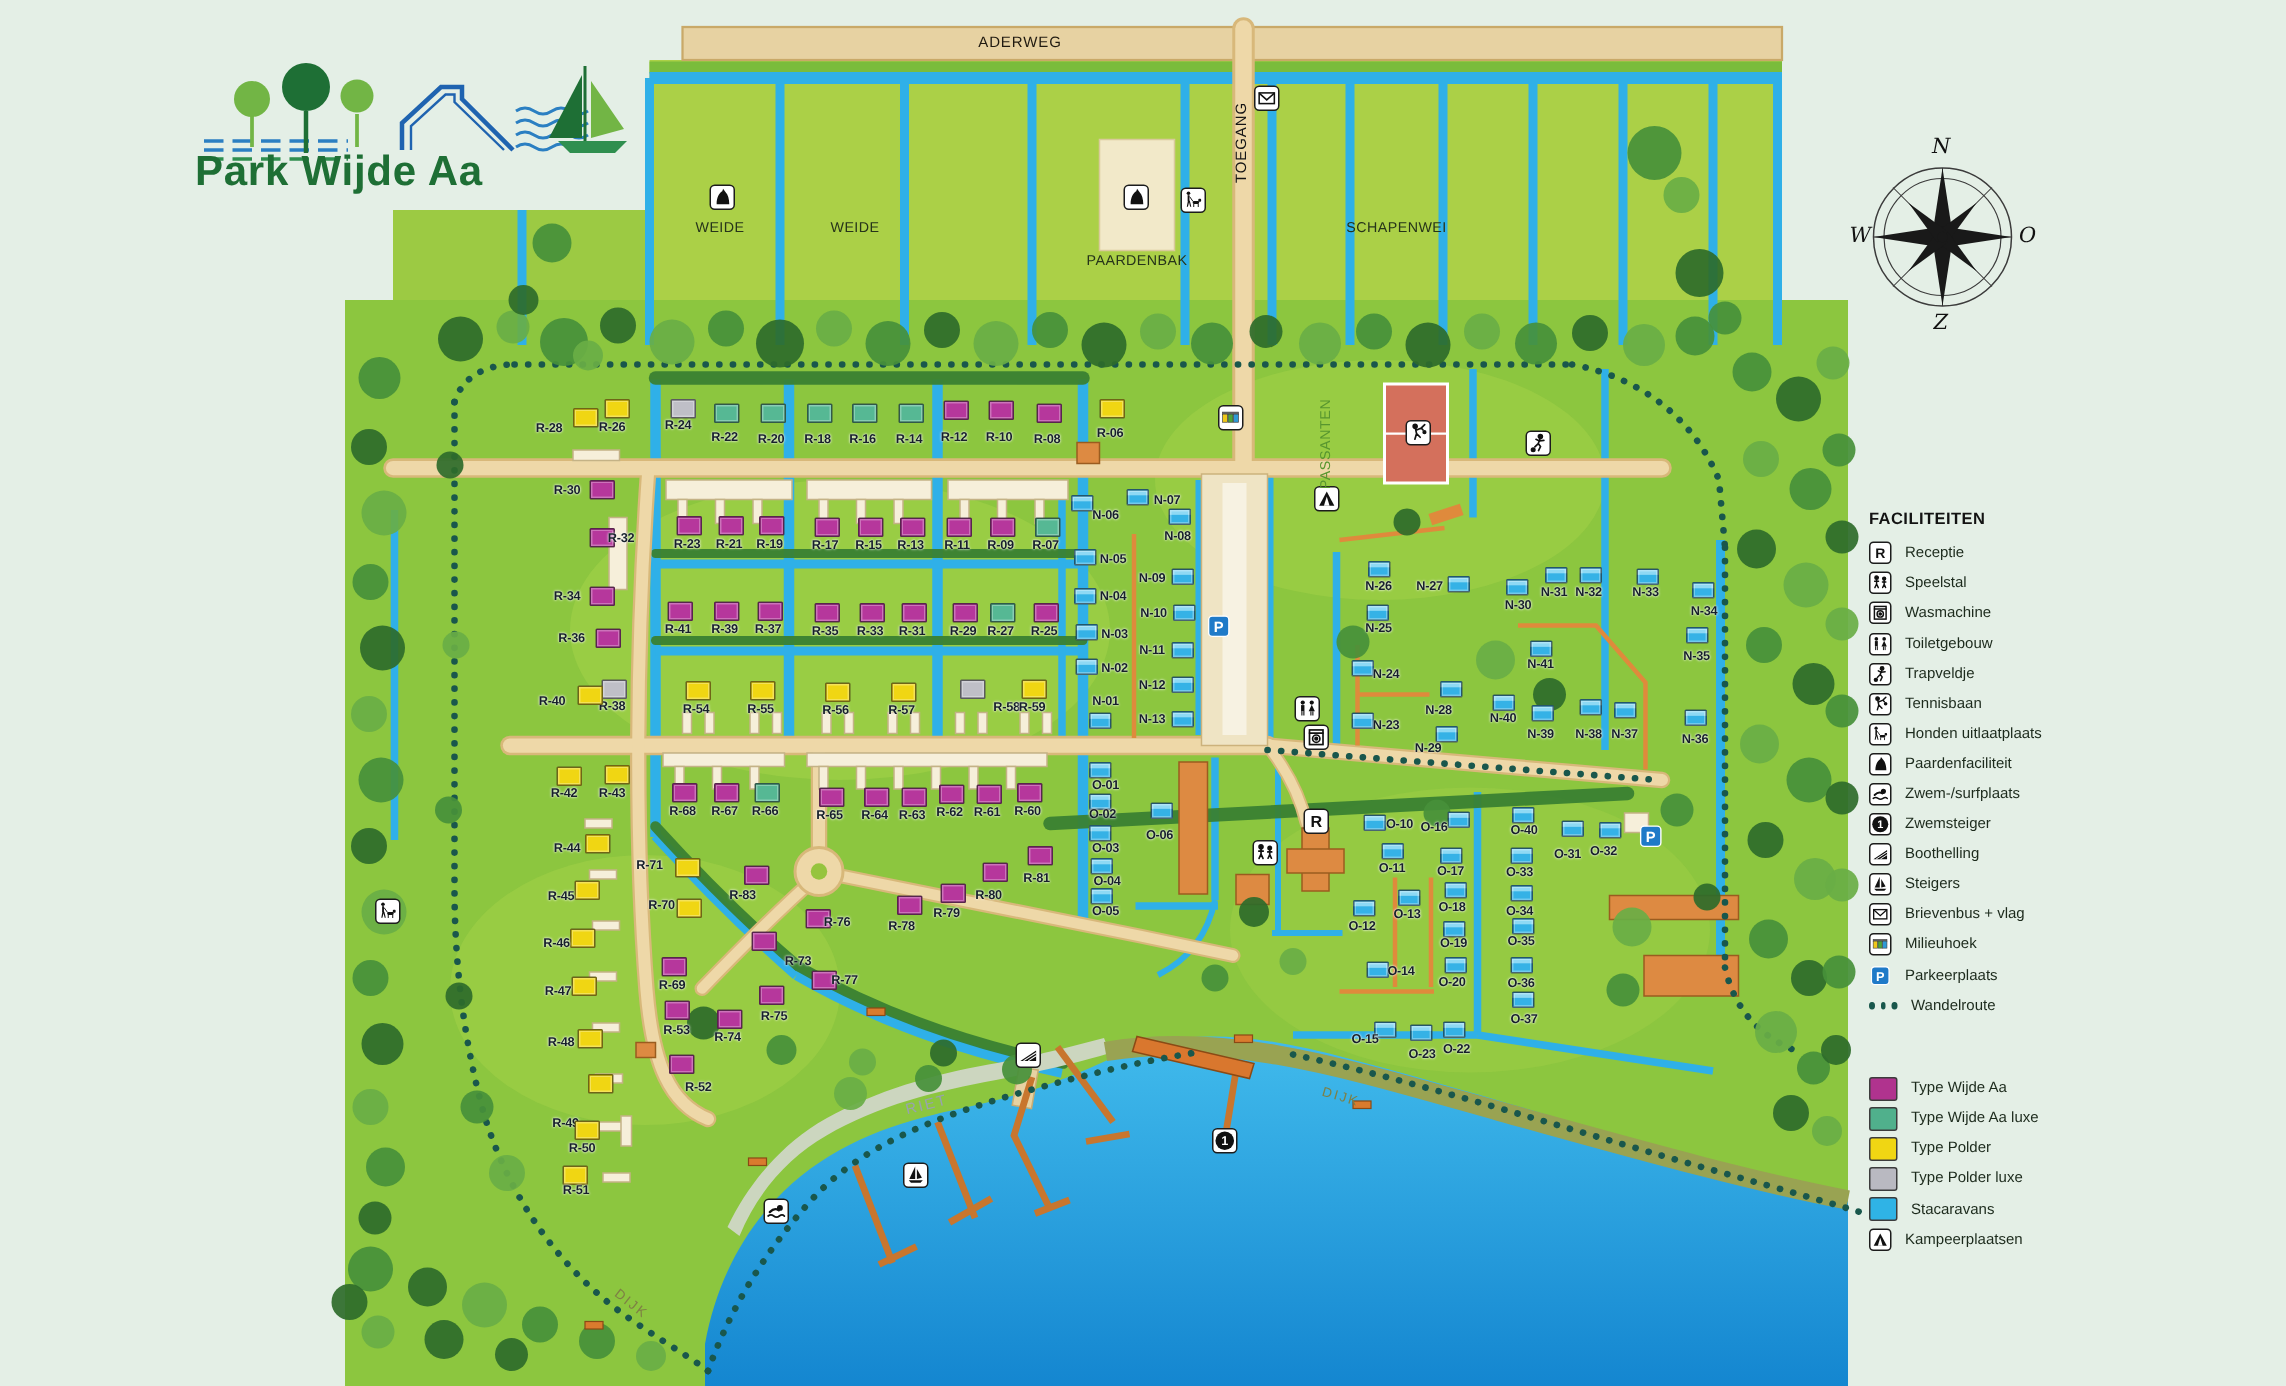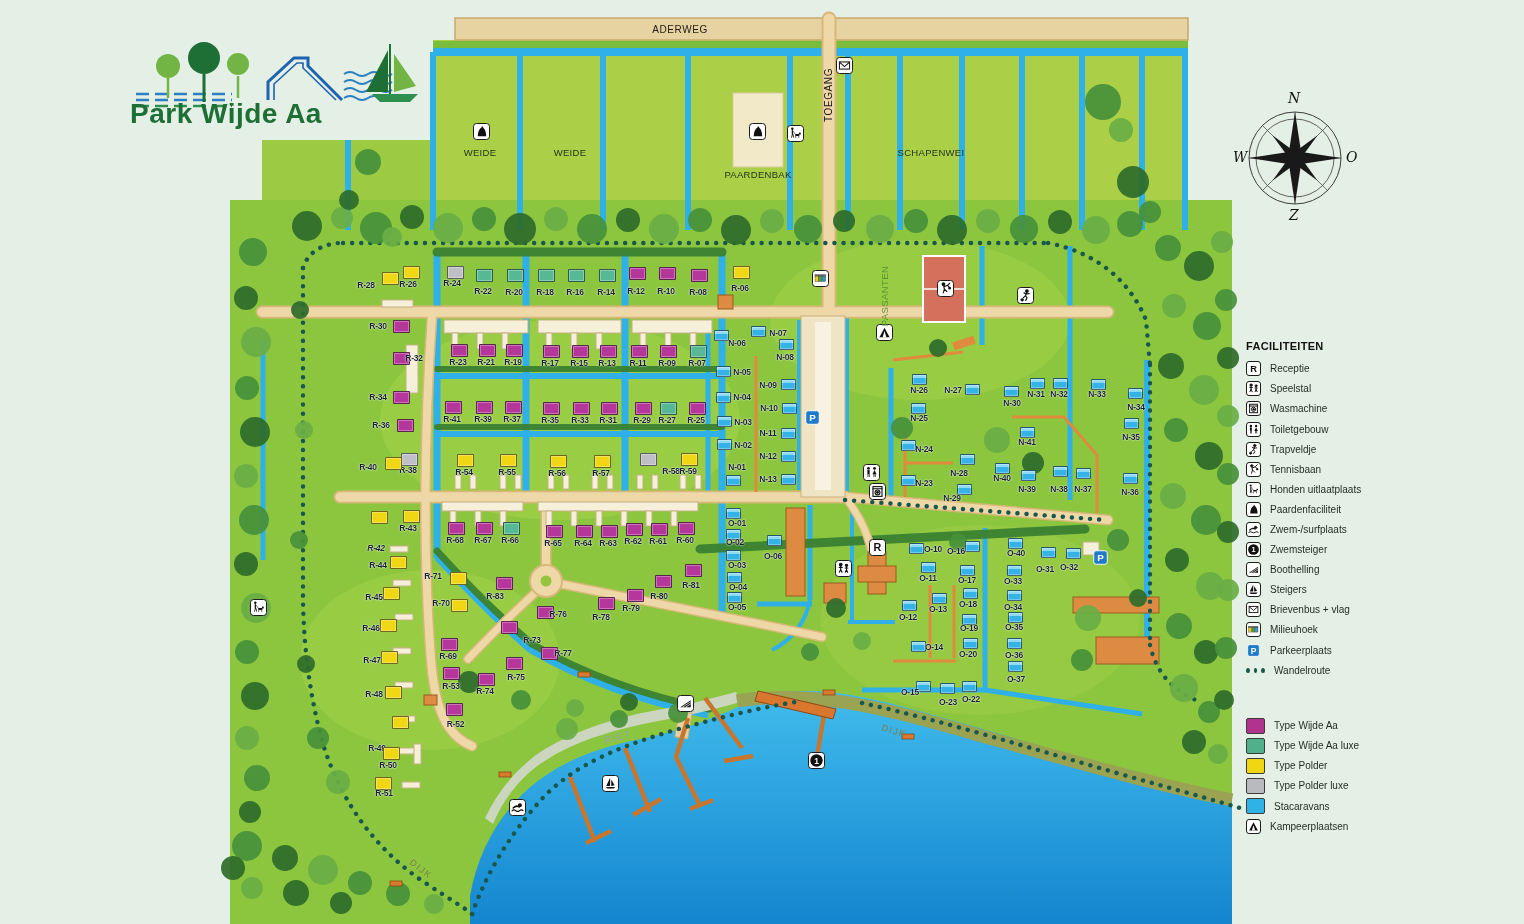--- a/index.html
+++ b/index.html
@@ -447,41 +447,41 @@
       <div class="plbl" style="left: 583px; top: 543px;">R-64</div>
       <div class="plot pl-w" style="left: 545.5px; top: 524.5px; width: 15px; height: 11px;"></div>
       <div class="plbl" style="left: 553px; top: 543px;">R-65</div>
       <div class="plot pl-l" style="left: 502.5px; top: 521.5px; width: 15px; height: 11px;"></div>
       <div class="plbl" style="left: 510px; top: 540px;">R-66</div>
       <div class="plot pl-w" style="left: 475.5px; top: 521.5px; width: 15px; height: 11px;"></div>
       <div class="plbl" style="left: 483px; top: 540px;">R-67</div>
       <div class="plot pl-w" style="left: 447.5px; top: 521.5px; width: 15px; height: 11px;"></div>
       <div class="plbl" style="left: 455px; top: 540px;">R-68</div>
       <div class="plot pl-p" style="left: 370.5px; top: 510.5px; width: 15px; height: 11px;"></div>
-      <div class="plbl" style="left: 376px; top: 548px; font-style: italic;">R-42</div>
+      <div class="plbl" style="left: 376px; top: 528px;">R-42</div>
       <div class="plot pl-p" style="left: 402.5px; top: 509.5px; width: 15px; height: 11px;"></div>
       <div class="plbl" style="left: 408px; top: 528px;">R-43</div>
       <div class="plot pl-p" style="left: 389.5px; top: 555.5px; width: 15px; height: 11px;"></div>
       <div class="plbl" style="left: 378px; top: 565px;">R-44</div>
       <div class="plot pl-p" style="left: 382.5px; top: 586.5px; width: 15px; height: 11px;"></div>
       <div class="plbl" style="left: 374px; top: 597px;">R-45</div>
       <div class="plot pl-p" style="left: 379.5px; top: 618.5px; width: 15px; height: 11px;"></div>
       <div class="plbl" style="left: 371px; top: 628px;">R-46</div>
       <div class="plot pl-p" style="left: 380.5px; top: 650.5px; width: 15px; height: 11px;"></div>
       <div class="plbl" style="left: 372px; top: 660px;">R-47</div>
       <div class="plot pl-p" style="left: 384.5px; top: 685.5px; width: 15px; height: 11px;"></div>
       <div class="plbl" style="left: 374px; top: 694px;">R-48</div>
       <div class="plot pl-p" style="left: 391.5px; top: 715.5px; width: 15px; height: 11px;"></div>
       <div class="plbl" style="left: 377px; top: 748px;">R-49</div>
       <div class="plot pl-p" style="left: 382.5px; top: 746.5px; width: 15px; height: 11px;"></div>
       <div class="plbl" style="left: 388px; top: 765px;">R-50</div>
       <div class="plot pl-p" style="left: 374.5px; top: 776.5px; width: 15px; height: 11px;"></div>
       <div class="plbl" style="left: 384px; top: 793px;">R-51</div>
       <div class="plot pl-w" style="left: 445.5px; top: 702.5px; width: 15px; height: 11px;"></div>
-      <div class="plbl" style="left: 443px; top: 724px; padding-left: 25px;">R-52</div>
+      <div class="plbl" style="left: 453px; top: 724px; padding-left: 25px;">R-52</div>
       <div class="plot pl-w" style="left: 442.5px; top: 666.5px; width: 15px; height: 11px;"></div>
       <div class="plbl" style="left: 451px; top: 686px;">R-53</div>
       <div class="plot pl-w" style="left: 440.5px; top: 637.5px; width: 15px; height: 11px;"></div>
       <div class="plbl" style="left: 448px; top: 656px;">R-69</div>
       <div class="plot pl-p" style="left: 450.5px; top: 598.5px; width: 15px; height: 11px;"></div>
       <div class="plbl" style="left: 441px; top: 603px;">R-70</div>
       <div class="plot pl-p" style="left: 449.5px; top: 571.5px; width: 15px; height: 11px;"></div>
       <div class="plbl" style="left: 433px; top: 576px;">R-71</div>
       <div class="plot pl-w" style="left: 495.5px; top: 576.5px; width: 15px; height: 11px;"></div>
       <div class="plbl" style="left: 495px; top: 596px;">R-83</div>

